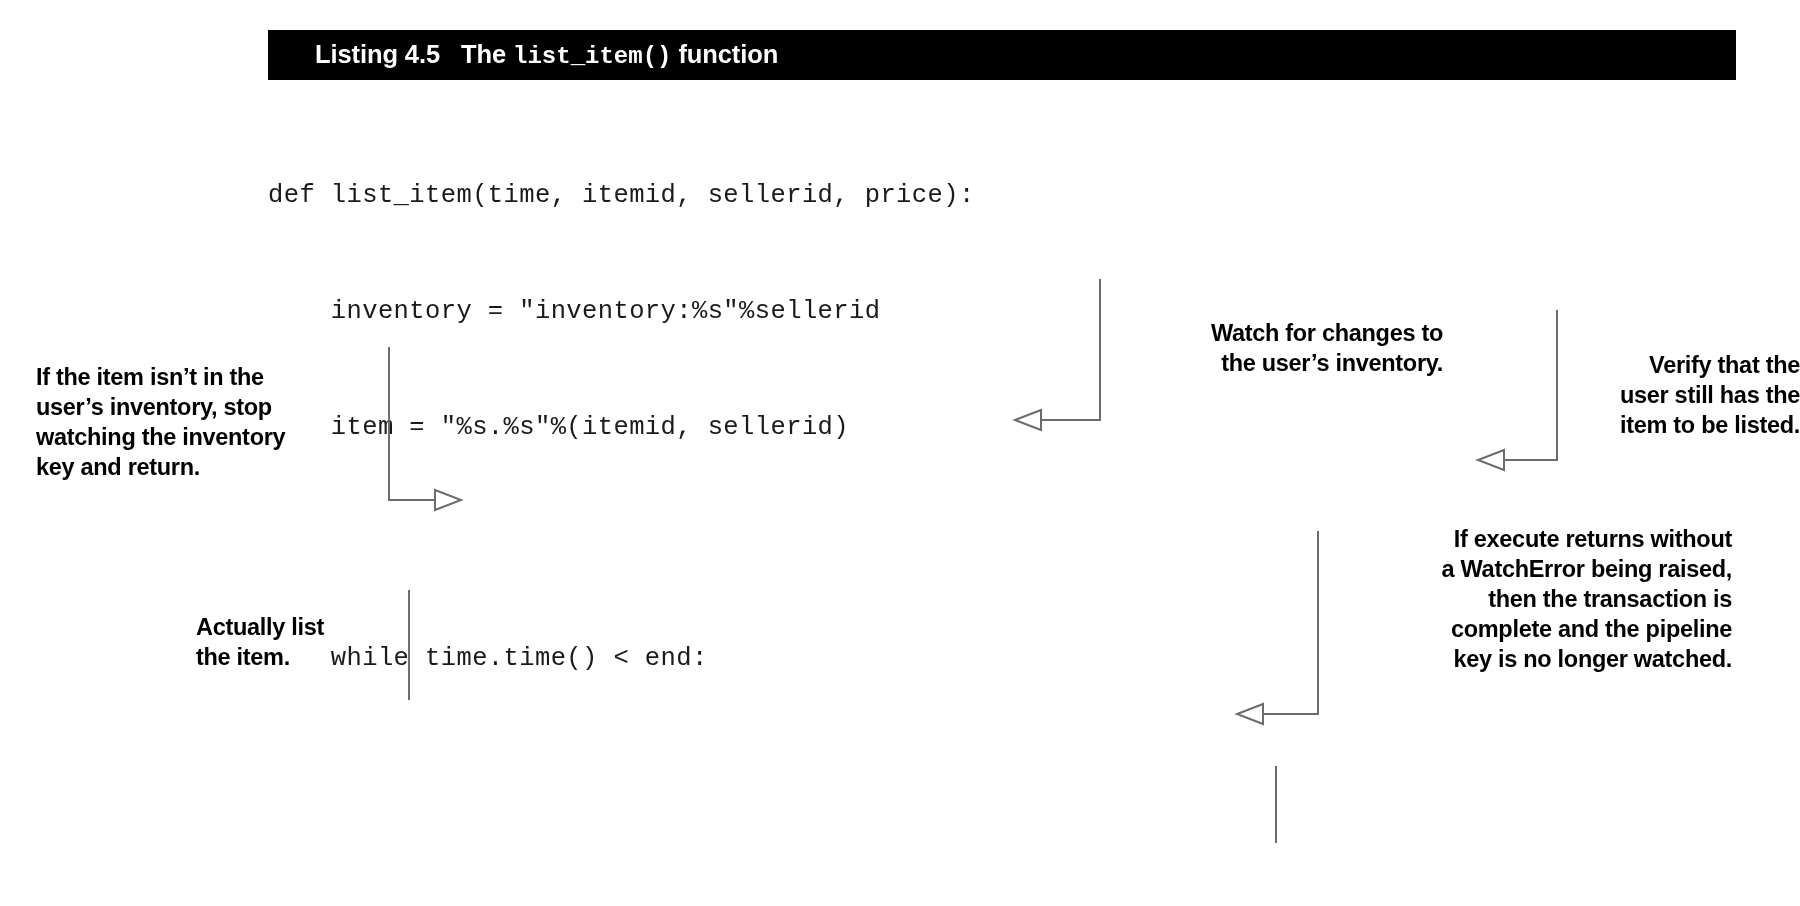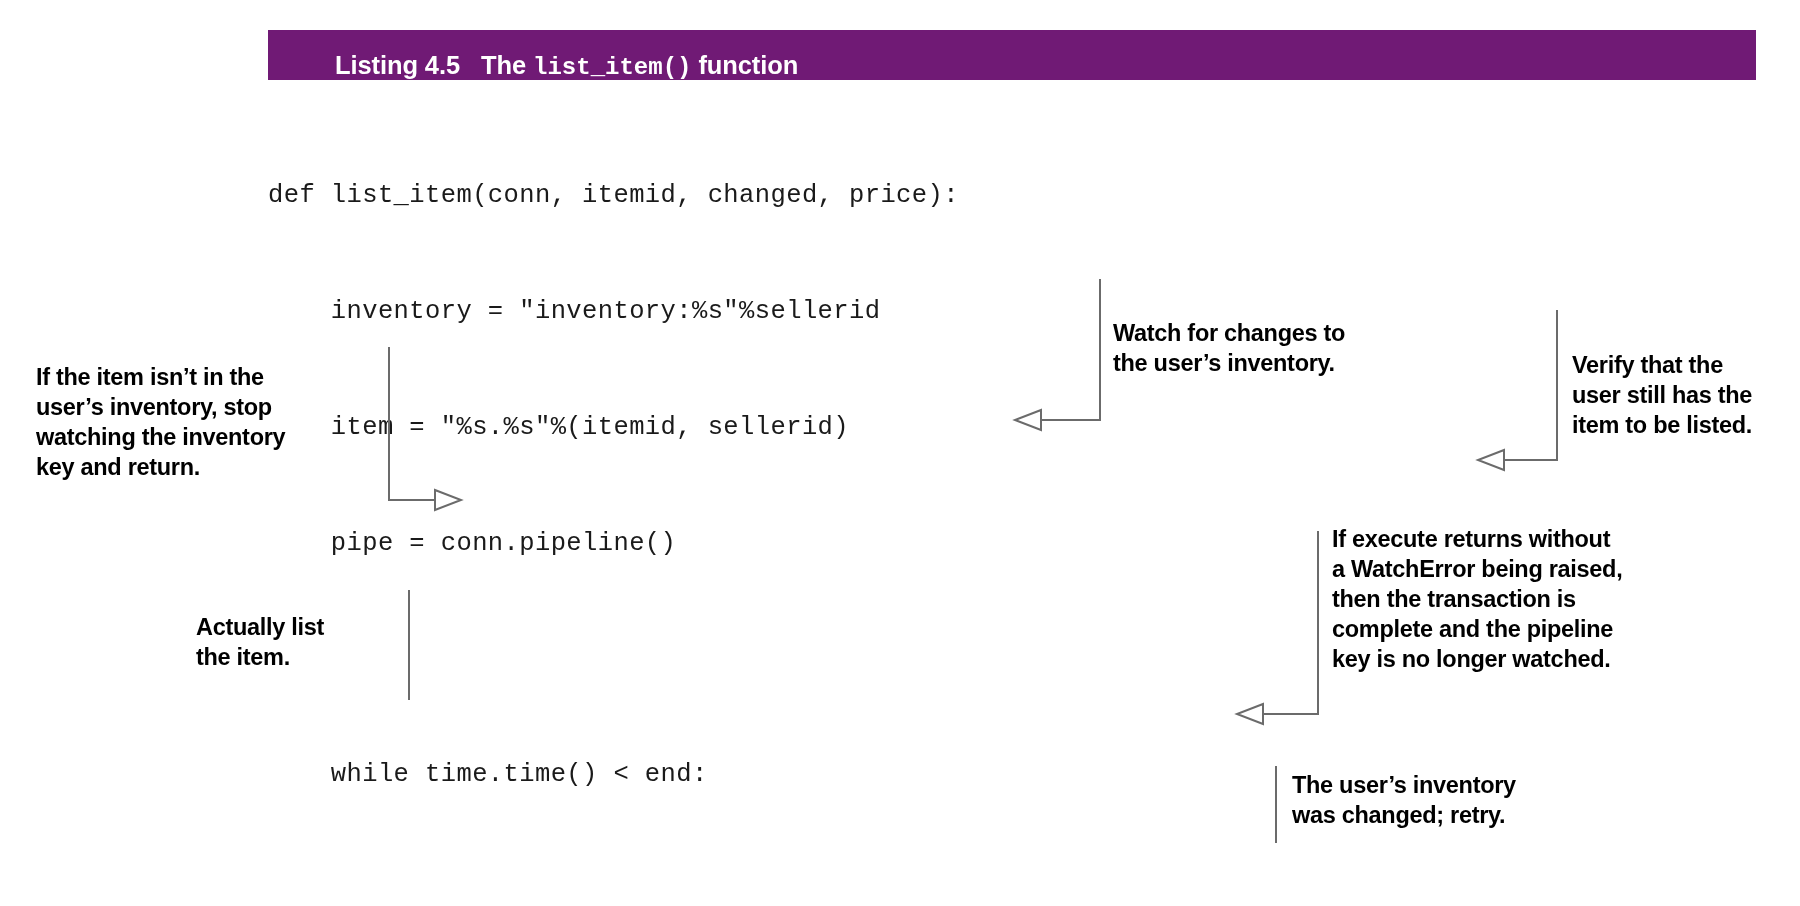--- a/index.html
+++ b/index.html
@@ -16,24 +16,23 @@
     font-family: "Liberation Sans", sans-serif;
   }
 
   
   #listing-header {
     position: absolute;
     left: 268px;
     top: 30px;
     width: 1468px;
     height: 50px;
-    background: #701a75;
+    background: #000000;
     display: flex;
-    align-items: flex-end;
-    padding-left: 20px;
+    align-items: center;
   }
   #listing-header .hdr-inner {
     padding-left: 47px;
     color: #ffffff;
     white-space: pre;
     font-size: 25.5px;
     font-weight: bold;
     letter-spacing: -0.1px;
     line-height: 1;
   }
@@ -65,45 +64,44 @@
     position: absolute;
     font-family: "Liberation Sans", sans-serif;
     font-weight: bold;
     font-size: 23.5px;
     line-height: 30px;
     color: #000000;
     letter-spacing: -0.3px;
     white-space: pre-line;
   }
   .annot.right-align { }
-  .annot.left-align  { text-align: left; }
+  .annot.left-align  { text-align: right; }
 
   
   #connectors {
     position: absolute;
     left: 0; top: 0;
     width: 1800px;
     height: 906px;
     pointer-events: none;
   }
 </style>
 </head>
 <body>
 
 <div id="page">
 
   <div id="listing-header">
     <div class="hdr-inner"><span>Listing 4.5</span><span>   </span><span>The </span><span class="hdr-mono">list_item()</span><span> function</span></div>
   </div>
 
   <div id="code-block">
-    <div class="cline">def list_item(conn, itemid, changed, price):</div>
+    <div class="cline">def list_item(time, itemid, sellerid, price):</div>
     <div class="cline">    inventory = "inventory:%s"%sellerid</div>
     <div class="cline">    item = "%s.%s"%(itemid, sellerid)</div>
-    <div class="cline">    pipe = conn.pipeline()</div>
     <div class="cline"></div>
     <div class="cline">    while time.time() &lt; end:</div>
     
     
     
     
     
     
     
     
@@ -160,16 +158,14 @@
   <div class="annot left-align" style="left:1572px; top:350px; width:228px;">Verify that the
 user still has the
 item to be listed.</div>
 
   <div class="annot left-align" style="left:1332px; top:524px; width:400px;">If execute returns without
 a WatchError being raised,
 then the transaction is
 complete and the pipeline
 key is no longer watched.</div>
 
-  <div class="annot left-align" style="left:1292px; top:770px; width:330px;">The user’s inventory
-was changed; retry.</div>
 
 </div>
 
 </body></html>

